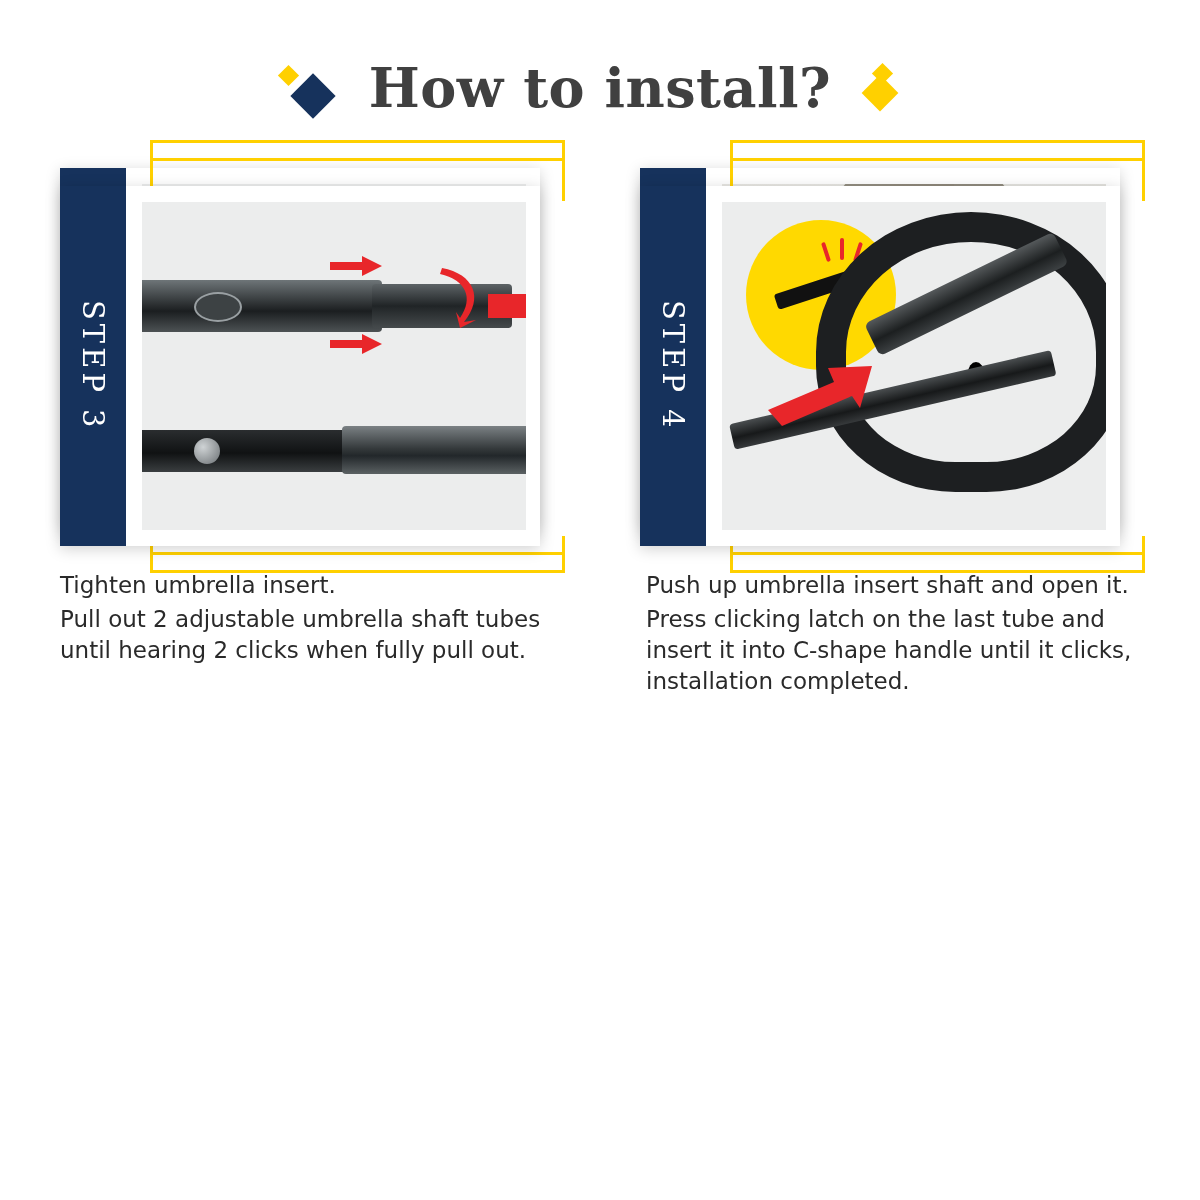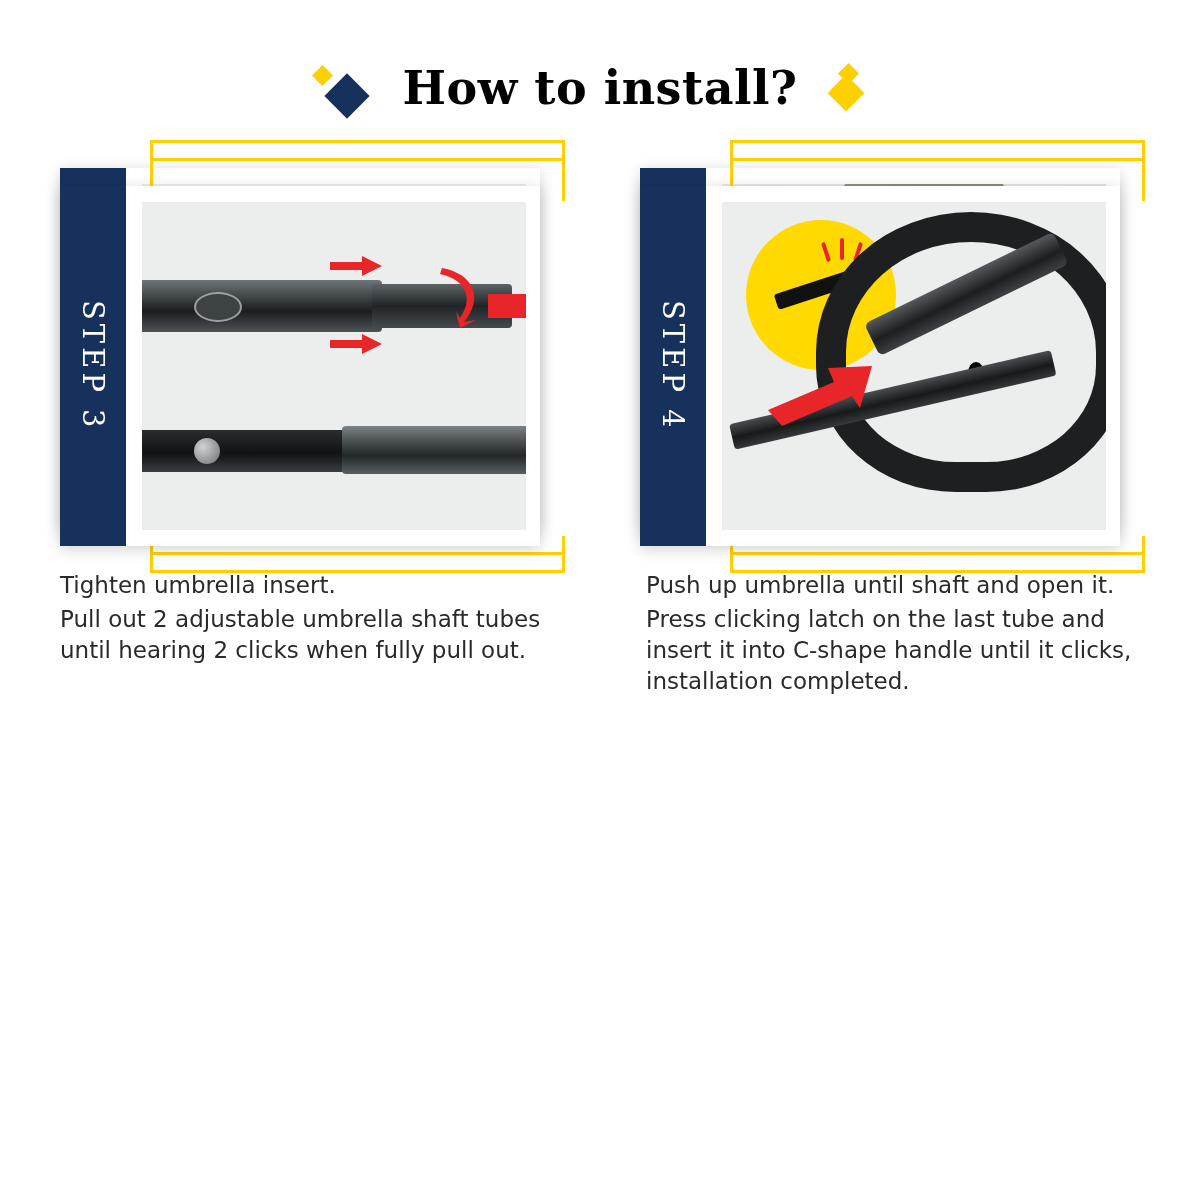--- a/index.html
+++ b/index.html
@@ -29,22 +29,22 @@
     width: 1200px;
     height: 80px;
     display: flex;
     align-items: center;
     justify-content: center;
     gap: 28px;
   }
   .title-text {
     font-family: "DejaVu Serif", serif;
     font-weight: bold;
-    font-size: 46px;
-    color: #000000;
+    font-size: 54px;
+    color: #404040;
     letter-spacing: 0.5px;
     white-space: nowrap;
   }
   .diamond {
     transform: rotate(45deg);
     flex: none;
   }
   .diamond-navy-big {
     width: 32px;
     height: 32px;
@@ -466,21 +466,21 @@
           <div class="rib" style="left:26px;top:40px;width:60px;height:4px;transform:rotate(64deg);"></div>
           <div class="rib" style="left:300px;top:28px;width:70px;height:5px;transform:rotate(-12deg);"></div>
           <svg class="arrow-red" style="left:322px;top:6px;width:70px;height:48px;" viewBox="0 0 70 48">
             <path d="M4 44 C 20 20, 44 8, 66 6 L 52 0 L 70 2 L 62 20 L 58 10 C 40 14, 22 26, 12 46 Z"></path>
           </svg>
           <svg class="arrow-red" style="left:36px;top:154px;width:86px;height:40px;" viewBox="0 0 86 40">
             <path d="M0 12 L 56 12 L 56 0 L 86 20 L 56 40 L 56 28 L 0 28 Z"></path>
           </svg>
         </div>
       </div>
-      <div class="caption">Push up umbrella until shaft and open it.</div>
+      <div class="caption">Push up umbrella insert shaft and open it.</div>
     </div>
 
     <div class="step-cell cell-3">
       <div class="bracket"></div>
       <div class="card">
         <div class="step-label">
           <span>STEP 3</span>
         </div>
         <div class="photo">
           <div class="s3-tube-top"></div>

